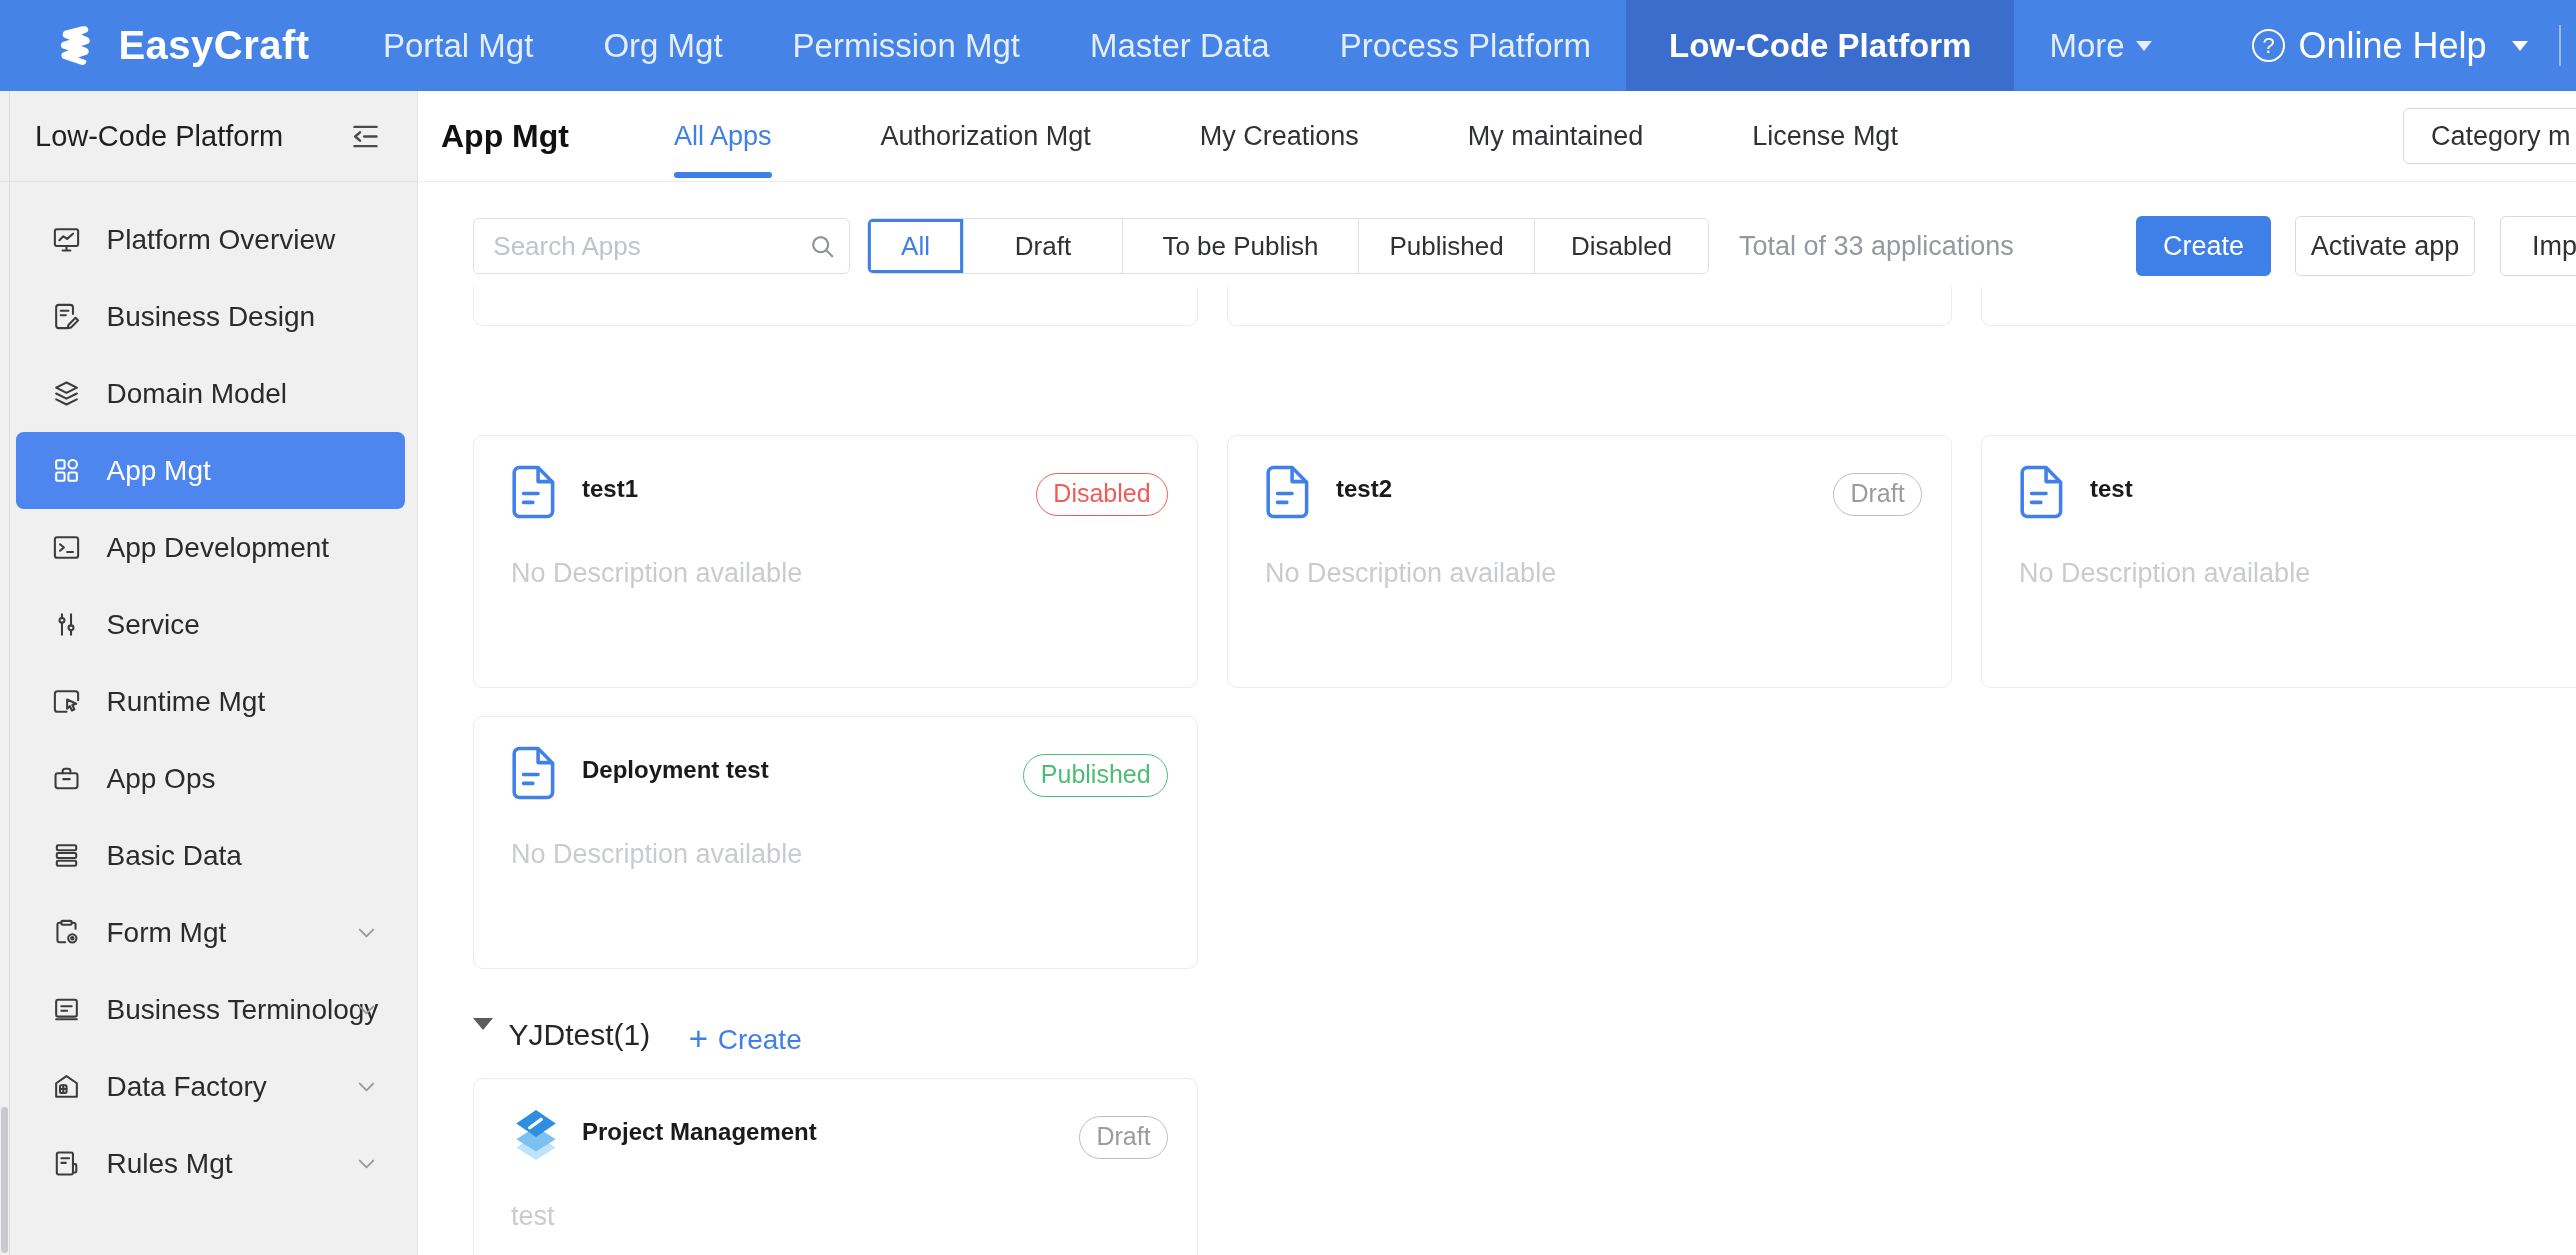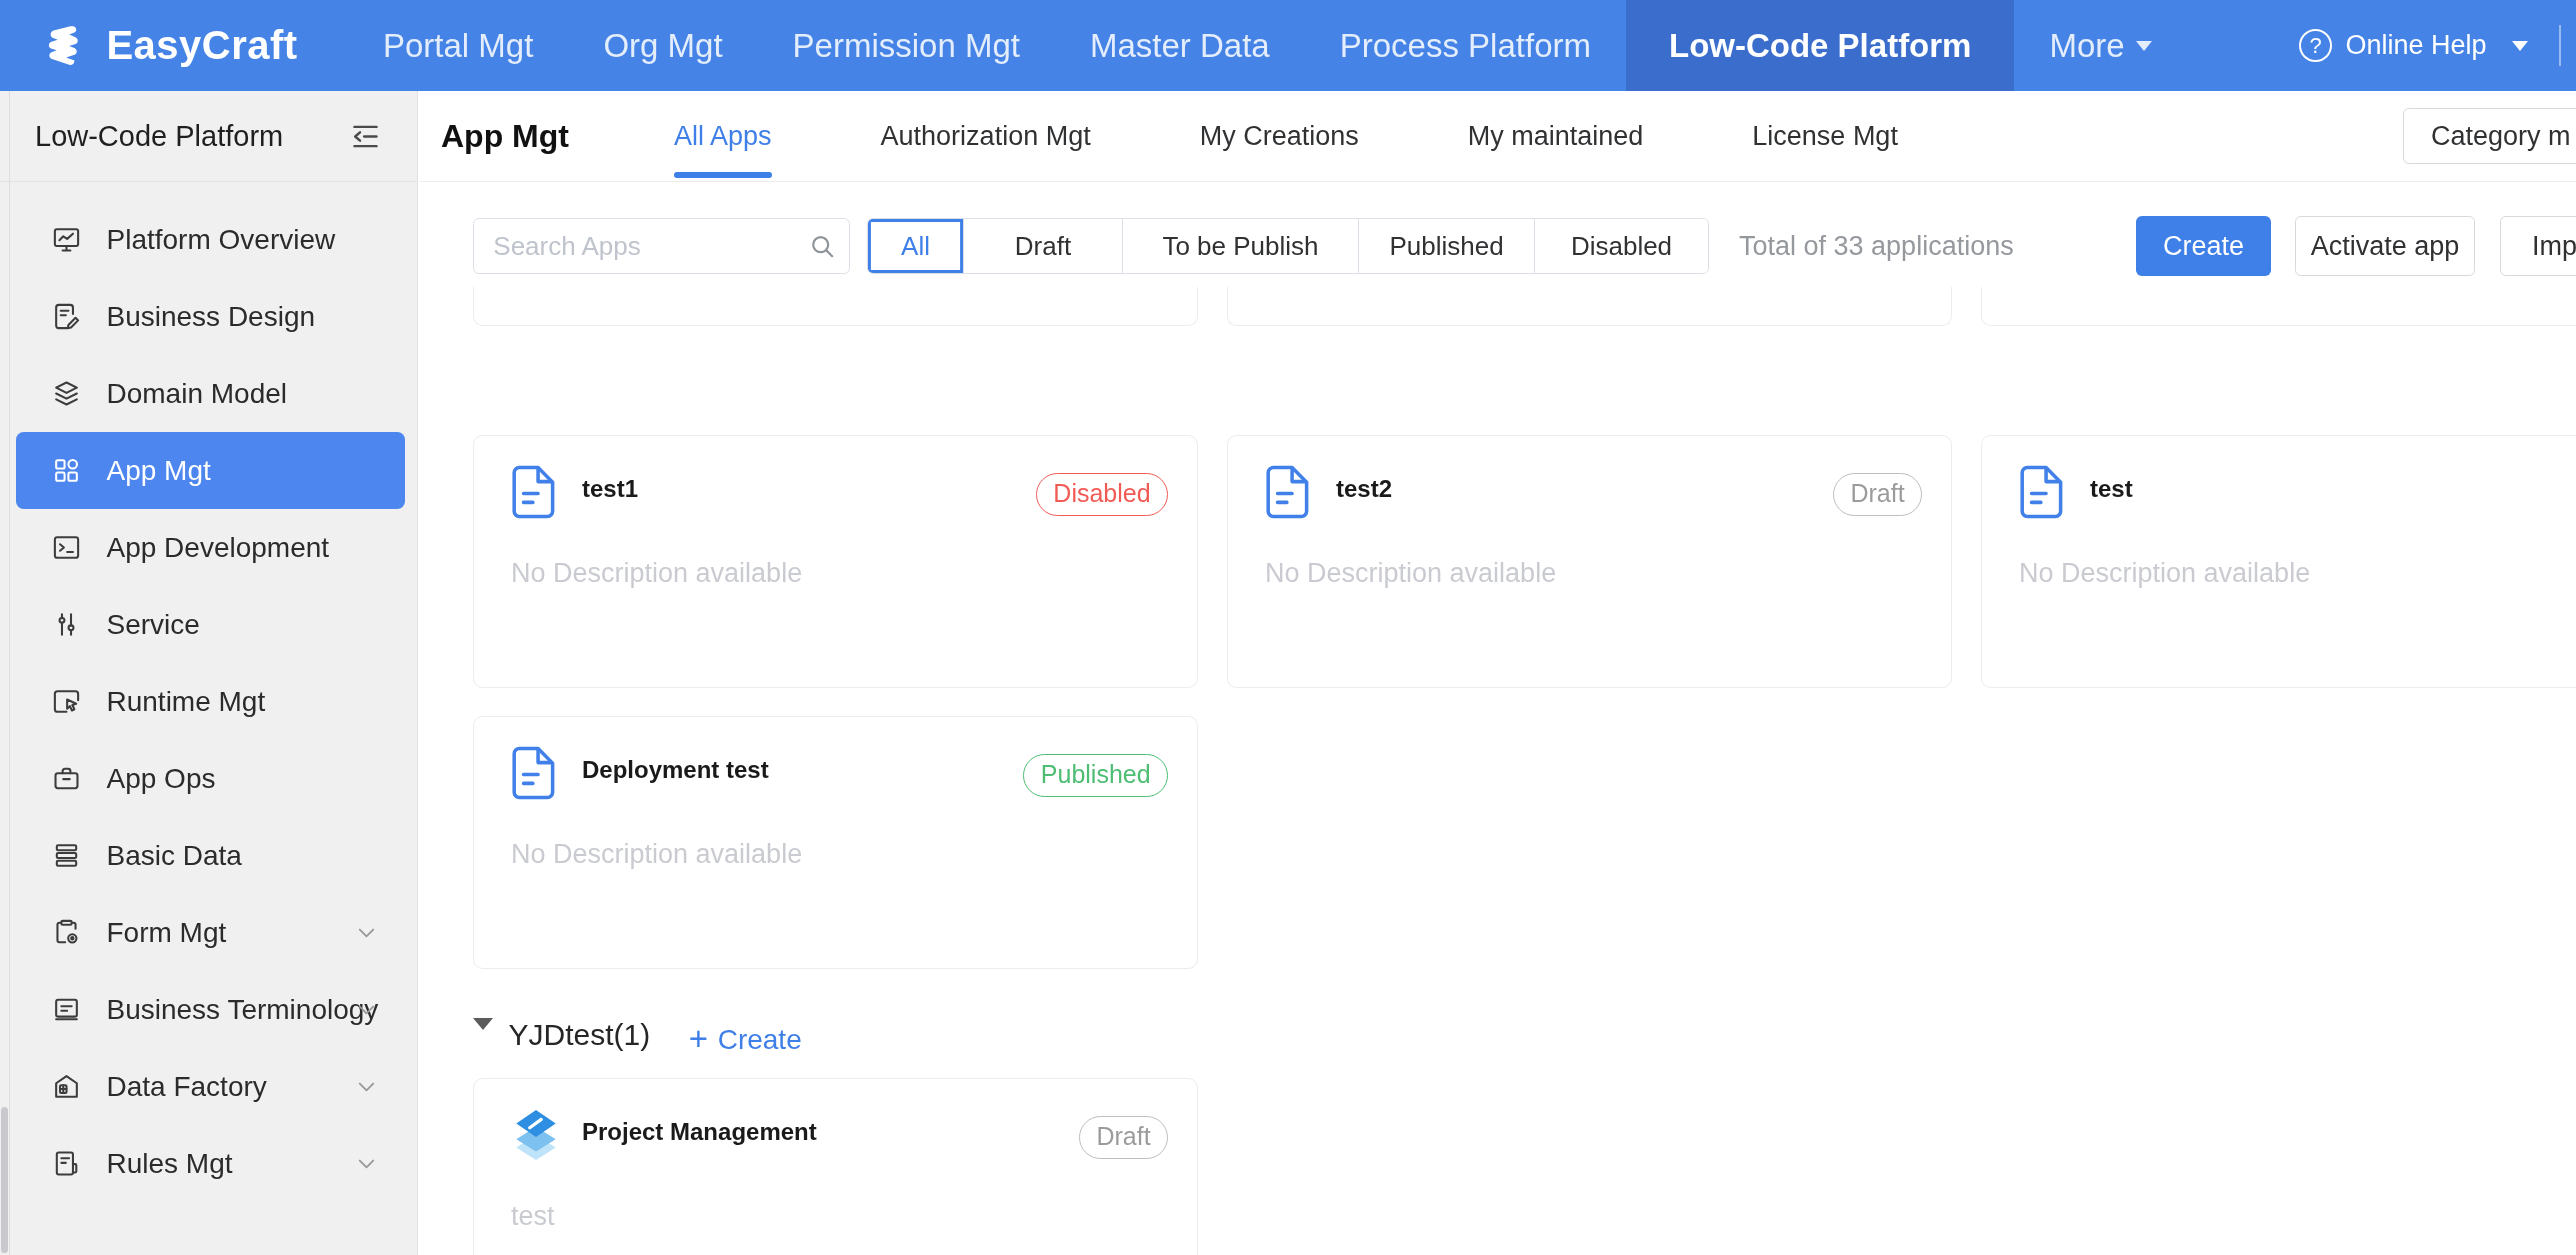--- a/index.html
+++ b/index.html
@@ -1,29 +1,29 @@
 <!DOCTYPE html>
 <html><head>
 <meta charset="utf-8">
 <style>
   * { margin:0; padding:0; box-sizing:border-box; }
   html,body { width:2576px; height:1255px; overflow:hidden; background:#fff;
     font-family:"Liberation Sans","DejaVu Sans",sans-serif; }
 
   
   .topbar { position:absolute; left:0; top:0; width:2576px; height:91px; background:#4584e6; display:flex; align-items:center; z-index:30; }
-  .brand { display:flex; align-items:center; gap:17.4px; padding-left:39px; min-width:319px; }
+  .brand { display:flex; align-items:center; gap:17.4px; padding-left:51px; min-width:319px; }
   .brand-name { color:#fff; font-size:40px; font-weight:700; letter-spacing:0.5px; }
   .topnav { display:flex; align-items:stretch; height:91px; margin-left:29px; }
   .topnav-item { display:flex; align-items:center; padding:0 35px; color:rgba(255,255,255,0.85); font-size:33px; cursor:pointer; }
   .topnav-item.active { background:#3b6ecc; color:#fff; font-weight:700; padding:0 43px; }
   .caret-down { display:inline-block; width:0; height:0; border-left:8.7px solid transparent; border-right:8.7px solid transparent; border-top:10.6px solid rgba(255,255,255,0.85); margin-left:11.6px; }
   .topbar-right { position:absolute; right:15.5px; top:0; height:91px; display:flex; align-items:center; gap:13.5px; }
   .help-circle { width:33px; height:33px; border:2.4px solid #fff; border-radius:50%; color:#fff; font-size:22px; display:flex; align-items:center; justify-content:center; }
-  .help-label { color:#fff; font-size:27px; }
+  .help-label { color:#fff; font-size:36px; }
   .top-divider { width:1.9px; height:41px; background:rgba(255,255,255,0.45); margin-left:17.4px; }
 
   
   .sidebar { position:absolute; left:0; top:91px; width:418px; height:1164px; background:#f0f0f1; border-right:1.9px solid #e2e2e4; z-index:20; }
   .side-header { height:91px; display:flex; align-items:center; justify-content:space-between; padding:0 35px; border-bottom:1.9px solid #e3e3e5; }
   .side-title { font-size:29px; color:#1f1f1f; }
   .fold-btn { width:33px; height:33px; color:#4a4a4a; cursor:pointer; }
   .side-scroll-track { position:absolute; left:0; top:0; bottom:0; width:9.7px; border-right:1.9px solid #dddde1; }
   .side-scroll-thumb { position:absolute; left:1px; top:1016px; width:6.8px; height:146px; background:#c8c8cd; border-radius:3.9px; }
   .side-menu { padding-top:19.3px; }

